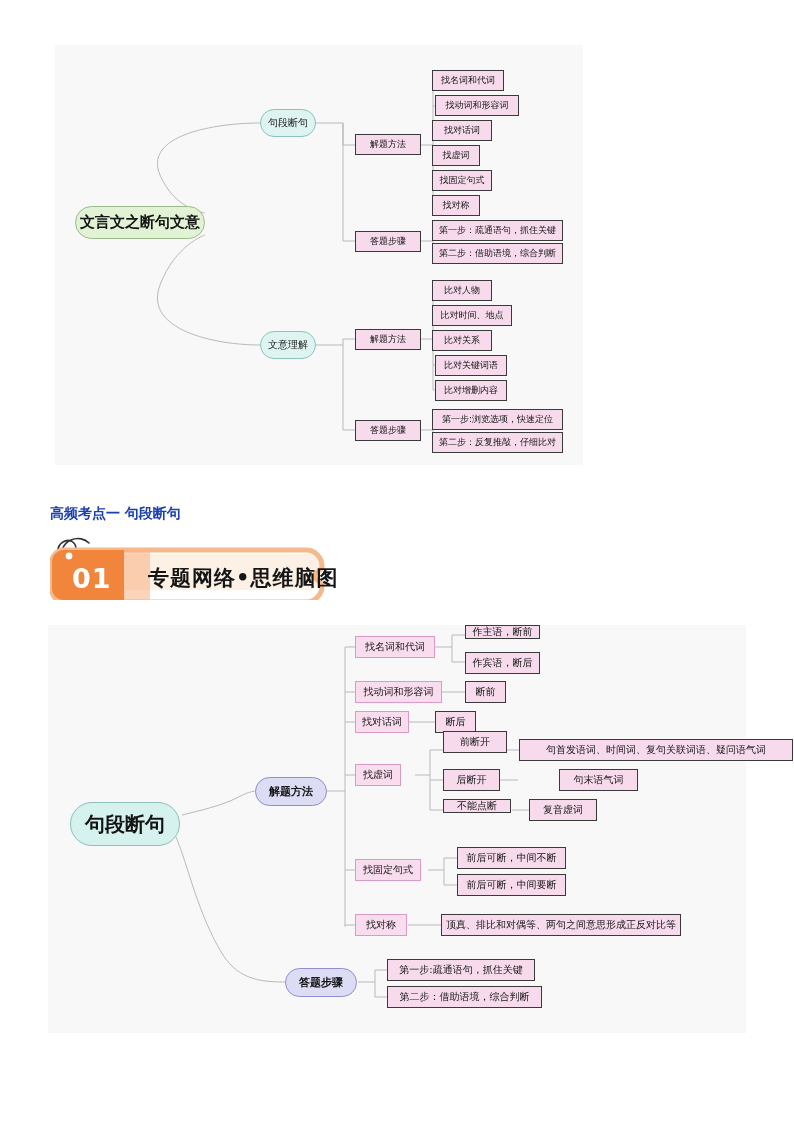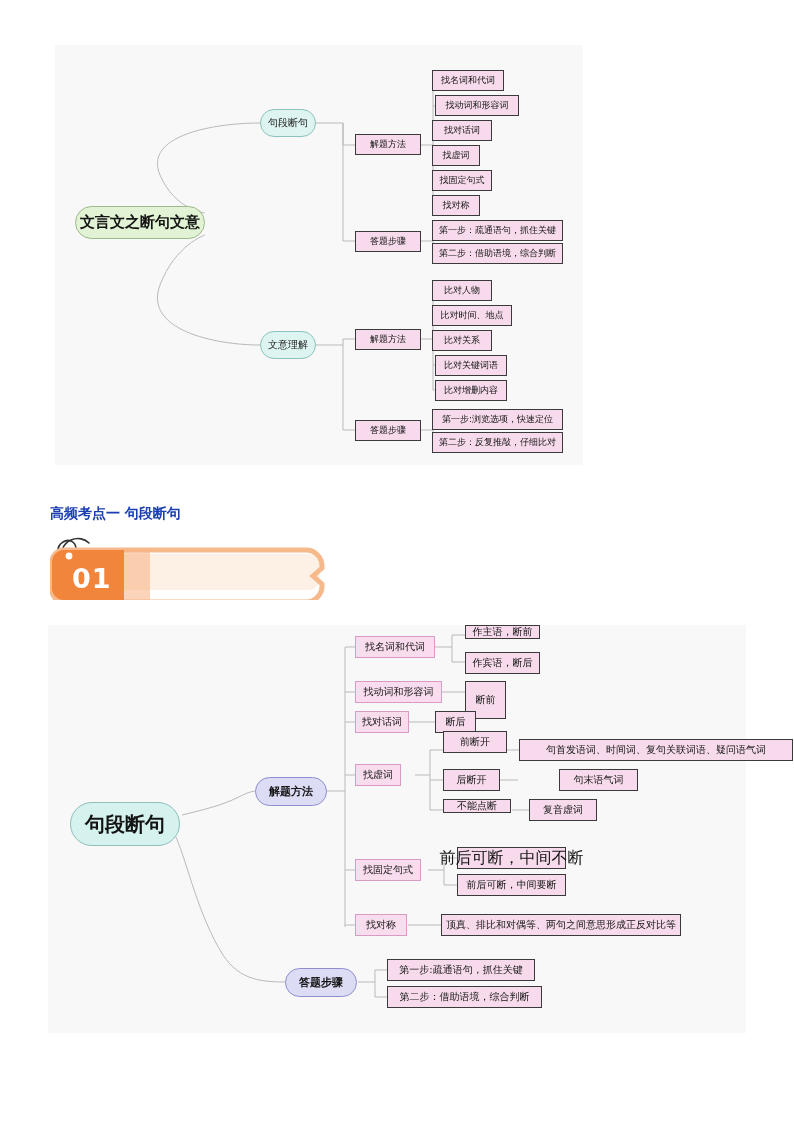--- a/index.html
+++ b/index.html
@@ -222,20 +222,21 @@
     <path d="M14 18 H256 a16 16 0 0 1 16 16 v2 l-9 8 l9 8 v2 a16 16 0 0 1 -16 16 H14 a12 12 0 0 1 -12 -12 V30 a12 12 0 0 1 12 -12 Z" fill="none" stroke="#f6b98b" stroke-width="5"></path>
 
     <path d="M14 18 H74 V68 H14 a12 12 0 0 1 -12 -12 V30 a12 12 0 0 1 12 -12 Z" fill="#f2853c"></path>
 
     <rect x="74" y="18" width="26" height="50" fill="#f7b084" opacity="0.55"></rect>
 
     <circle cx="19" cy="24" r="3.4" fill="#ffffff"></circle>
   </svg>
 
   <div class="banner-num" style="left:22px; top:33px;">01</div>
+  <div class="banner-title" style="left:98px; top:36px;">专题网络•思维脑图</div>
 </div>
 
 <div class="panel" style="left:48px; top:625px; width:698px; height:408px;">
 
   <svg class="links" width="698" height="408" viewBox="0 0 698 408">
     <g fill="none" stroke="#b9b9b9" stroke-width="1">
 
       <path d="M134 190 C150 186 168 182 182 176 C196 170 200 166 210 166"></path>
 
       <path d="M128 212 C140 240 150 290 175 330 C192 356 215 357 240 357"></path>
@@ -292,32 +293,32 @@
   <div class="node box-pink-soft" style="left:307px; top:11px; width:80px; height:22px; font-size:10px;">找名词和代词</div>
   <div class="node box-pink-soft" style="left:307px; top:56px; width:87px; height:22px; font-size:10px;">找动词和形容词</div>
   <div class="node box-pink-soft" style="left:307px; top:86px; width:54px; height:22px; font-size:10px;">找对话词</div>
   <div class="node box-pink-soft" style="left:307px; top:139px; width:46px; height:22px; font-size:10px;">找虚词</div>
   <div class="node box-pink-soft" style="left:307px; top:234px; width:66px; height:22px; font-size:10px;">找固定句式</div>
   <div class="node box-pink-soft" style="left:307px; top:289px; width:52px; height:22px; font-size:10px;">找对称</div>
 
   <div class="node box-pink" style="left:417px; top:0px; width:75px; height:14px; font-size:10px;">作主语，断前</div>
   <div class="node box-pink" style="left:417px; top:27px; width:75px; height:22px; font-size:10px;">作宾语，断后</div>
 
-  <div class="node box-pink" style="left:417px; top:56px; width:41px; height:38px; font-size:10px;">断前</div>
+  <div class="node box-pink" style="left:417px; top:56px; width:41px; height:22px; font-size:10px;">断前</div>
 
   <div class="node box-pink" style="left:387px; top:86px; width:41px; height:22px; font-size:10px;">断后</div>
 
   <div class="node box-pink" style="left:395px; top:106px; width:64px; height:22px; font-size:10px;">前断开</div>
   <div class="node box-pink" style="left:395px; top:144px; width:57px; height:22px; font-size:10px;">后断开</div>
   <div class="node box-pink" style="left:395px; top:174px; width:68px; height:14px; font-size:10px;">不能点断</div>
 
   <div class="node box-pink" style="left:471px; top:114px; width:274px; height:22px; font-size:10px;">句首发语词、时间词、复句关联词语、疑问语气词</div>
   <div class="node box-pink" style="left:469px; top:144px; width:79px; height:22px; font-size:10px;margin-left:42px;">句末语气词</div>
   <div class="node box-pink" style="left:481px; top:174px; width:68px; height:22px; font-size:10px;">复音虚词</div>
 
-  <div class="node box-pink" style="left:409px; top:222px; width:109px; height:22px; font-size:16px;">前后可断，中间不断</div>
+  <div class="node box-pink" style="left:409px; top:222px; width:109px; height:22px; font-size:10px;">前后可断，中间不断</div>
   <div class="node box-pink" style="left:409px; top:249px; width:109px; height:22px; font-size:10px;">前后可断，中间要断</div>
 
   <div class="node box-pink" style="left:393px; top:289px; width:240px; height:22px; font-size:10px;">顶真、排比和对偶等、两句之间意思形成正反对比等</div>
 
   <div class="node box-pink" style="left:339px; top:334px; width:148px; height:22px; font-size:10px;">第一步:疏通语句，抓住关键</div>
   <div class="node box-pink" style="left:339px; top:361px; width:155px; height:22px; font-size:10px;">第二步：借助语境，综合判断</div>
 </div>
 
 </body></html>

